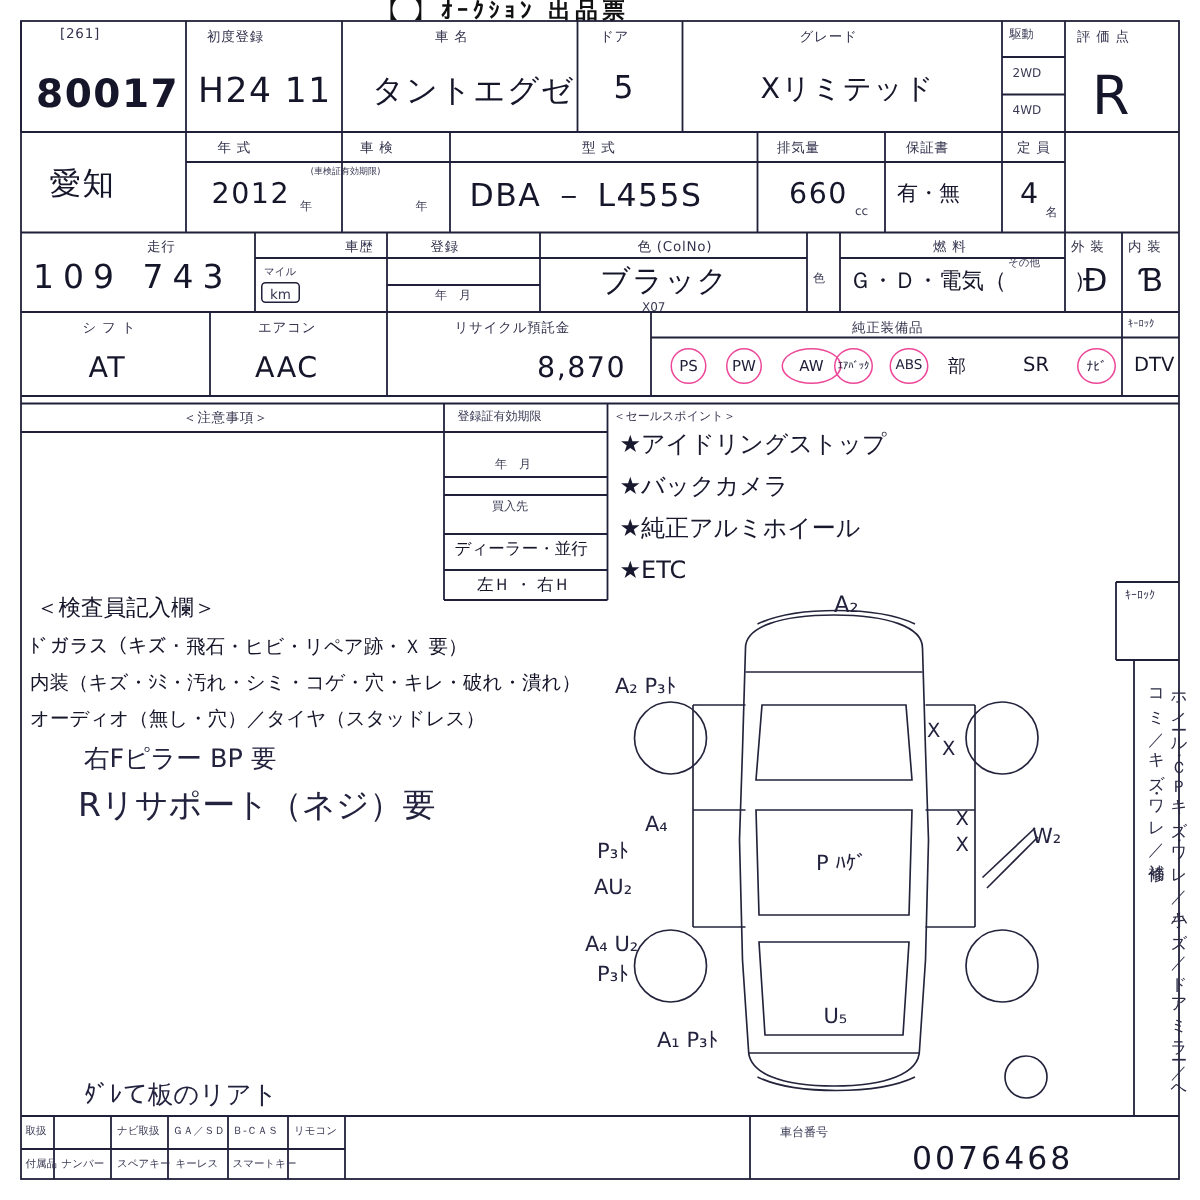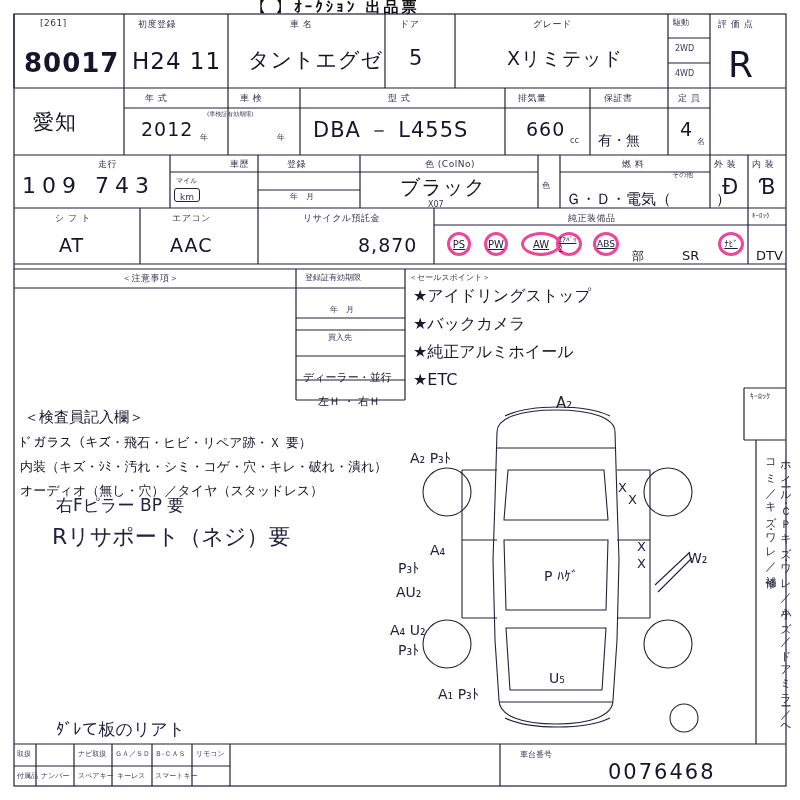--- a/index.html
+++ b/index.html
@@ -8,26 +8,26 @@
     background:#ffffff;
     font-family:"DejaVu Sans","Liberation Sans",sans-serif;
     color:#1b1b2e;
     position:relative;
     overflow:hidden;
   }
   .sheet{position:absolute;left:0;top:0;width:800px;height:800px;padding-left:32px;}
   .bx{position:absolute;box-sizing:border-box;border:1px solid #20203a;}
   .lbl{position:absolute;font-size:9px;color:#33334d;letter-spacing:0.5px;}
   .val{position:absolute;font-size:19px;color:#16162b;letter-spacing:1px;}
-  .val-sm{position:absolute;font-size:14px;color:#16162b;margin-top:12px;}
+  .val-sm{position:absolute;font-size:14px;color:#16162b;}
   .val-md{position:absolute;font-size:16px;color:#16162b;}
   .hand{font-family:"DejaVu Sans","Liberation Sans",sans-serif;color:#23233f;}
   .sp{position:absolute;font-size:16px;color:#18182e;}
   .vert{position:absolute;writing-mode:vertical-rl;text-orientation:upright;font-size:11px;color:#2a2a44;letter-spacing:2px;}
-  .circ{position:absolute;border:3px solid #ec4899;border-radius:50%;box-sizing:border-box;display:flex;align-items:center;justify-content:center;font-size:10px;color:#20203a;text-decoration:underline;}
+  .circ{position:absolute;border:1px solid #ec4899;border-radius:50%;box-sizing:border-box;display:flex;align-items:center;justify-content:center;font-size:10px;color:#20203a;}
   .hdrglyph{position:absolute;top:-2px;left:250px;font-size:15px;letter-spacing:3px;color:#111;font-weight:bold;}
   .smallt{position:absolute;font-size:8px;color:#3a3a55;}
   svg{position:absolute;left:0;top:0;overflow:visible;}
 </style>
 </head>
 <body>
 
 <div class="sheet">
 
   <div class="hdrglyph">【 】ｵｰｸｼｮﾝ 出品票</div>

